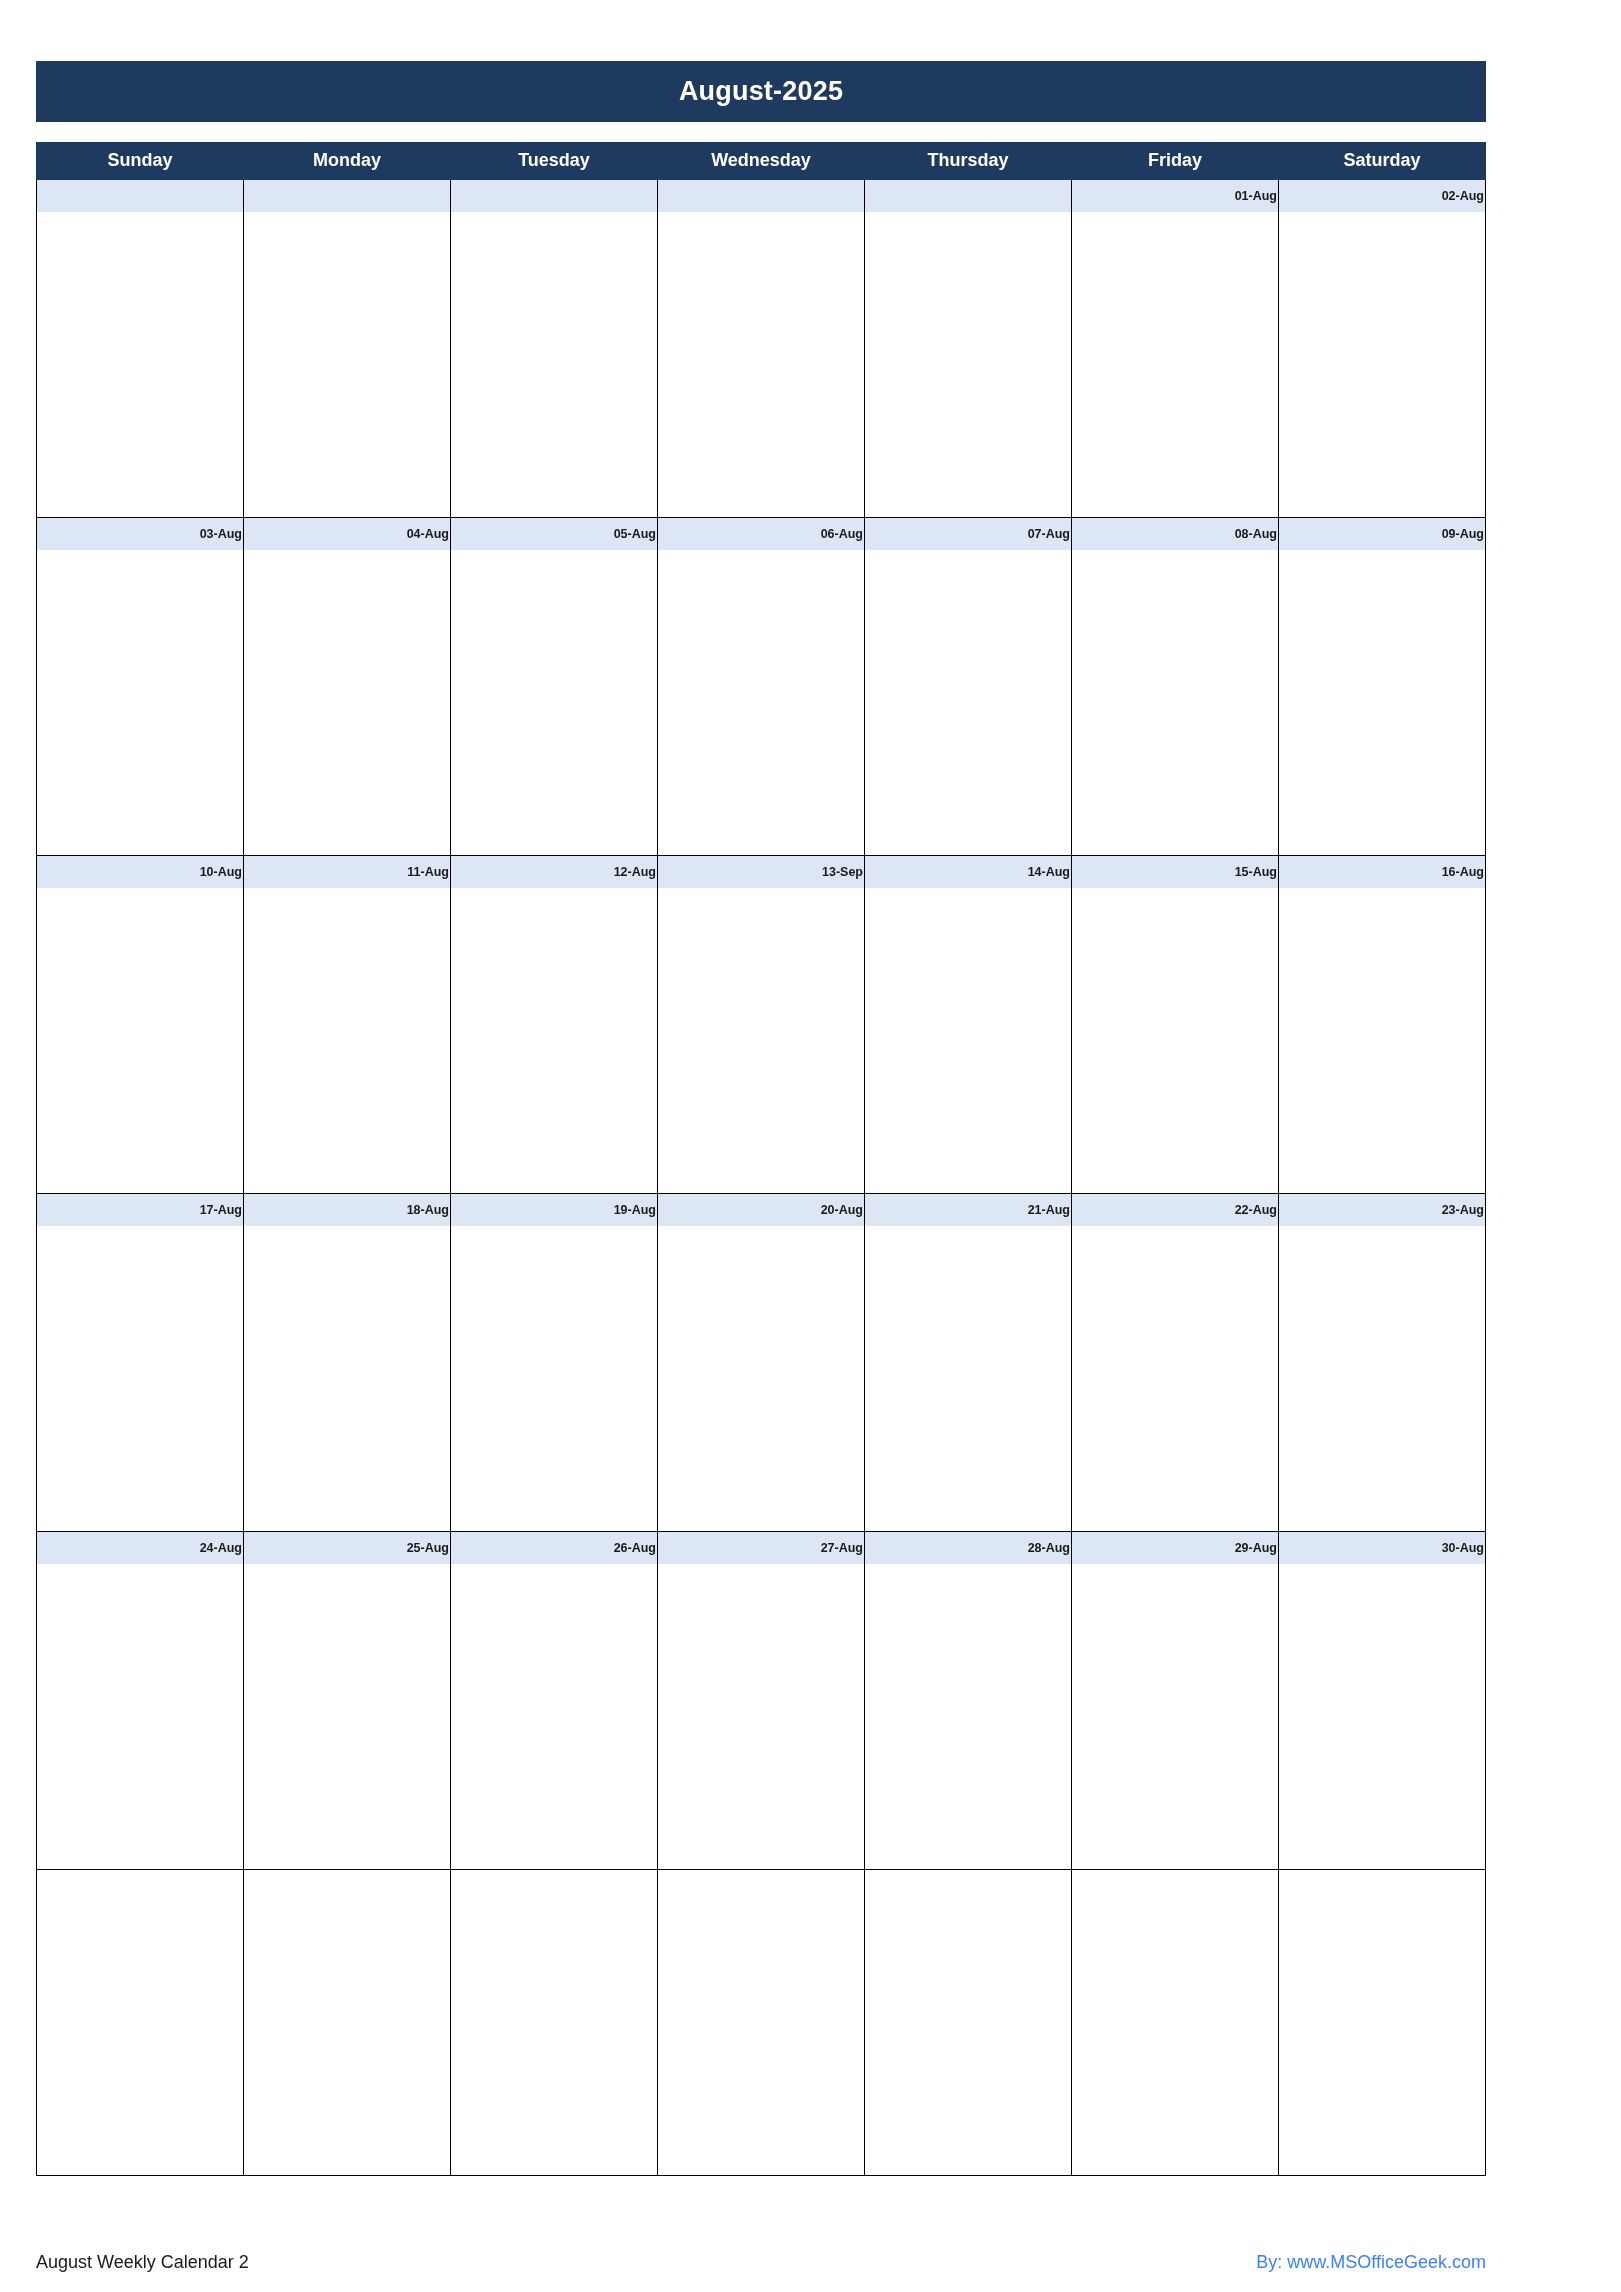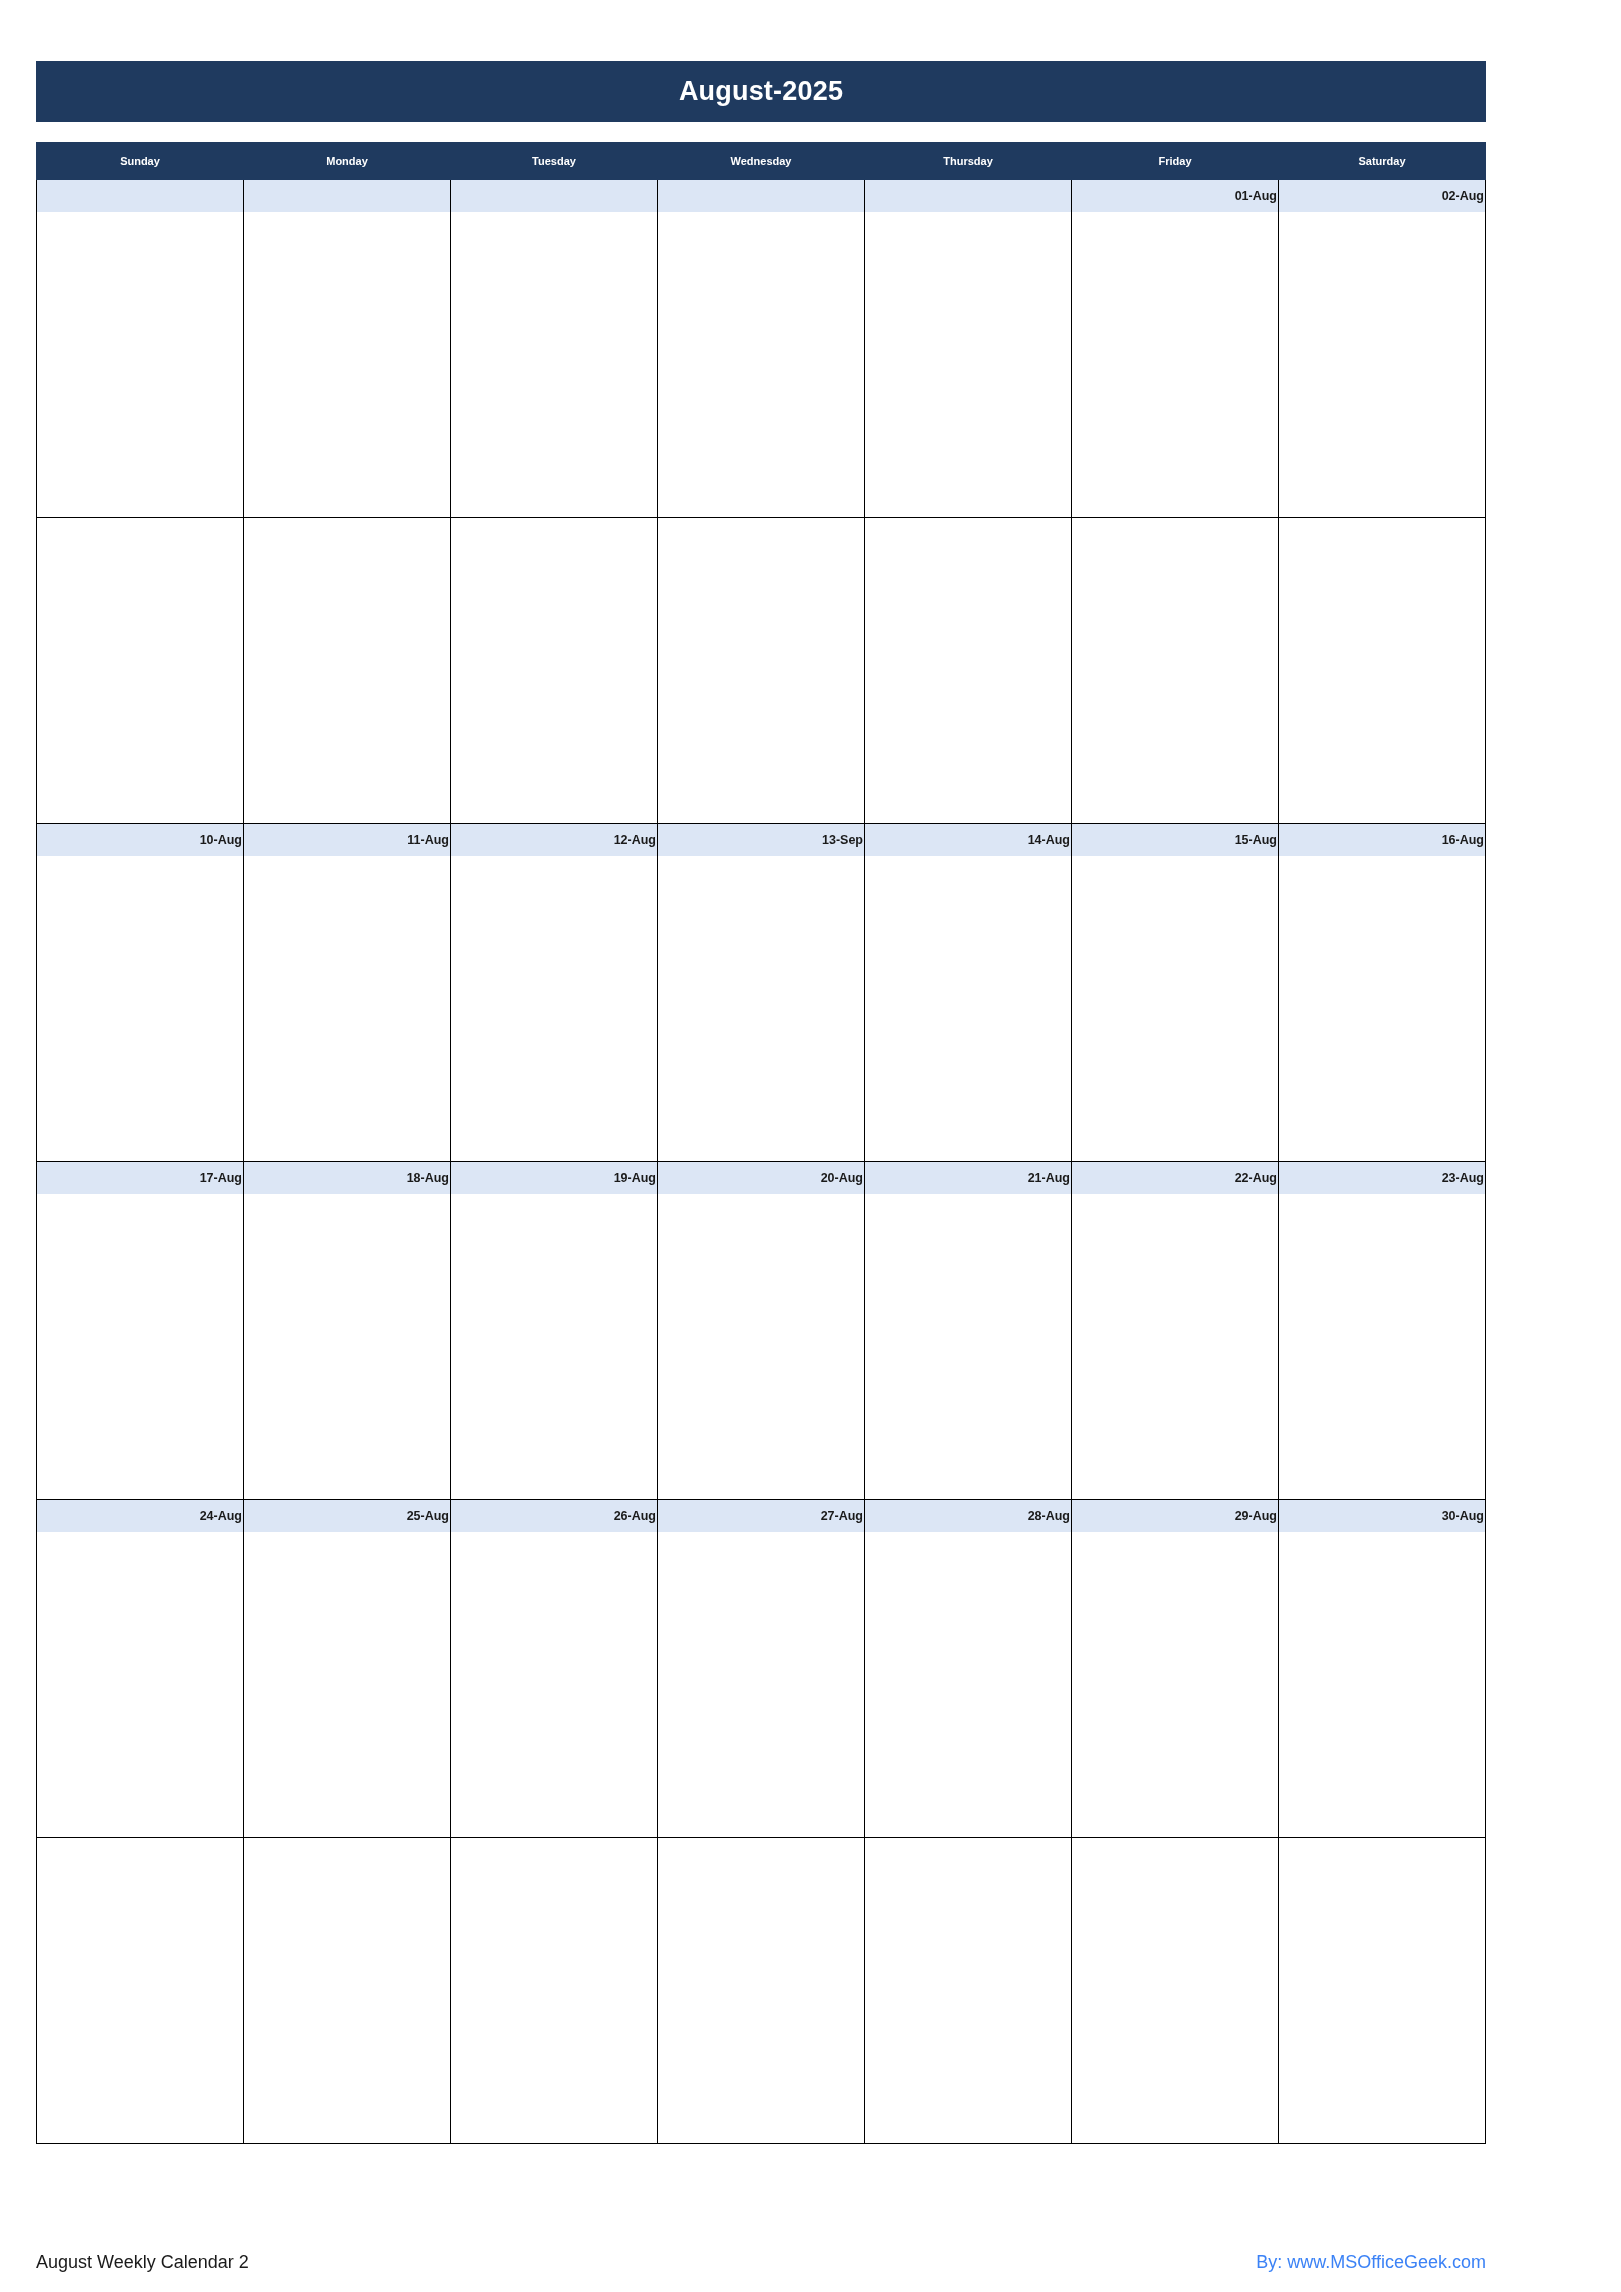--- a/index.html
+++ b/index.html
@@ -37,21 +37,21 @@
   }
   
   table.calendar {
     width: 100%;
     border-collapse: collapse;
     table-layout: fixed;
   }
   table.calendar th {
     background: #1F3A5F;
     color: #ffffff;
-    font-size: 11px;
+    font-size: 18px;
     font-weight: bold;
     height: 34px;
     border: 0.9px solid #1F3A5F;
     text-align: center;
     vertical-align: middle;
   }
   td.date-cell {
     background: #DCE6F5;
     color: #1a1a1a;
     font-size: 12.5px;
@@ -124,20 +124,29 @@
         <td class="note-cell"></td>
         <td class="note-cell"></td>
         <td class="note-cell"></td>
         <td class="note-cell"></td>
         <td class="note-cell"></td>
         <td class="note-cell"></td>
         <td class="note-cell"></td>
       </tr>
 
       <tr>
+        <td class="date-cell">03-Aug</td>
+        <td class="date-cell">04-Aug</td>
+        <td class="date-cell">05-Aug</td>
+        <td class="date-cell">06-Aug</td>
+        <td class="date-cell">07-Aug</td>
+        <td class="date-cell">08-Aug</td>
+        <td class="date-cell">09-Aug</td>
+      </tr>
+      <tr>
         <td class="note-cell"></td>
         <td class="note-cell"></td>
         <td class="note-cell"></td>
         <td class="note-cell"></td>
         <td class="note-cell"></td>
         <td class="note-cell"></td>
         <td class="note-cell"></td>
       </tr>
 
       <tr>

